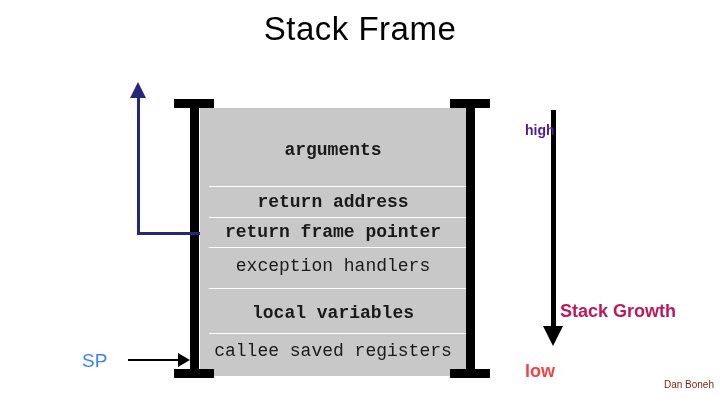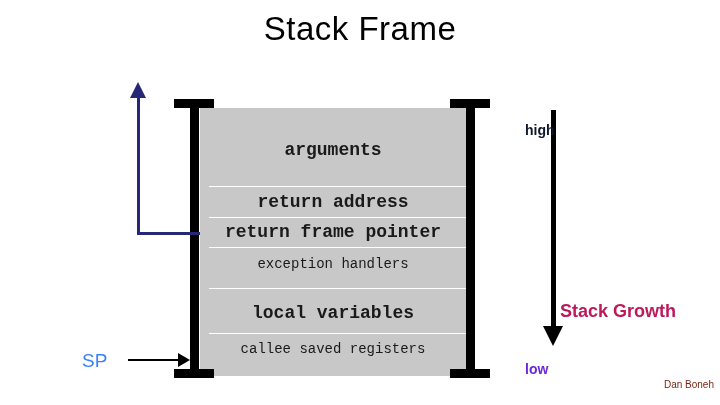--- a/index.html
+++ b/index.html
@@ -75,21 +75,21 @@
   
   .row-label {
     position: absolute;
     left: 200px;
     width: 266px;
     text-align: center;
     color: #1a1a1a;
     font-family: Liberation Mono, monospace;
   }
   .row-bold { font-weight: bold; font-size: 18px; }
-  .row-reg  { font-weight: normal; font-size: 14px; }
+  .row-reg  { font-weight: normal; font-size: 18px; }
 
   
   .blue-vert {
     position: absolute;
     left: 137px;
     top: 96px;
     width: 3px;
     height: 139px;
     background: #27277a;
   }
@@ -132,29 +132,29 @@
     border-top: 20px solid #000000;
   }
 
   
   .high-label {
     position: absolute;
     left: 525px;
     top: 122px;
     font-size: 14px;
     font-weight: bold;
-    color: #0f172a;
+    color: #4c1d95;
   }
   .low-label {
     position: absolute;
     left: 525px;
     top: 361px;
-    font-size: 14px;
+    font-size: 18px;
     font-weight: bold;
-    color: #6d28d9;
+    color: #ef4444;
   }
 
   
   .growth-caption {
     position: absolute;
     left: 560px;
     top: 300px;
     width: 150px;
     font-size: 18px;
     color: #be185d;

